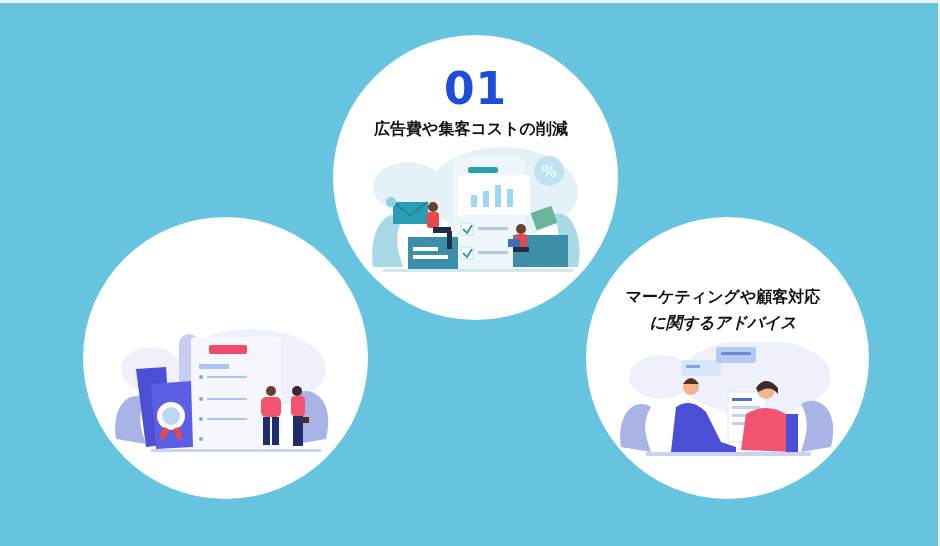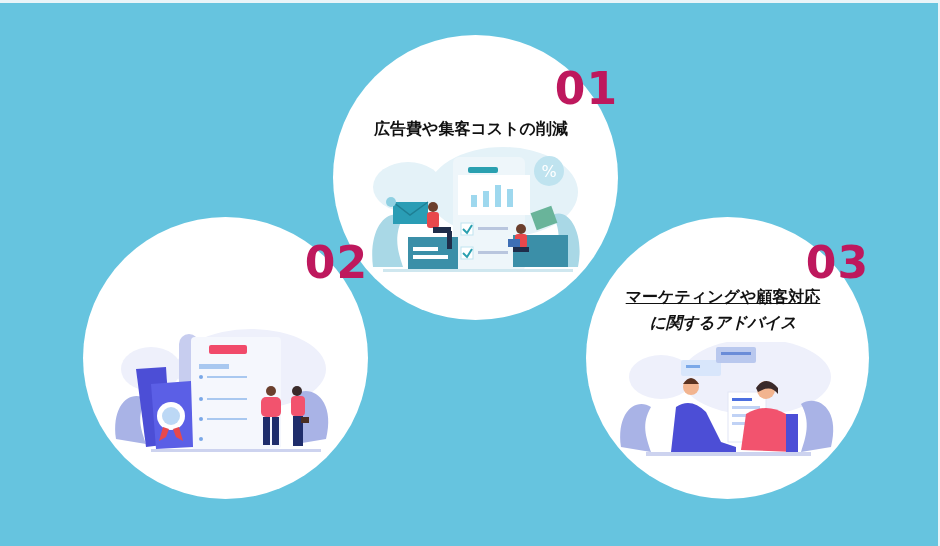--- a/index.html
+++ b/index.html
@@ -1,19 +1,19 @@
 <!DOCTYPE html>
 <html><head>
 <meta charset="utf-8">
 <style>
   html, body { margin:0; padding:0; }
   body { width:940px; height:546px; position:relative; overflow:hidden; background:#e9f4f8; font-family:"DejaVu Sans", sans-serif; }
   .bg { position:absolute; left:0; top:3px; width:938px; height:543px; background:#66c4df; }
   .circle { position:absolute; background:#fff; border-radius:50%; }
-  .num { position:absolute; left:0; right:0; text-align:right; color:#be185d; font-family:"DejaVu Sans", sans-serif; font-weight:bold; font-size:44px; letter-spacing:1px; line-height:1; }
+  .num { position:absolute; left:0; right:0; text-align:center; color:#1d4ed8; font-family:"DejaVu Sans", sans-serif; font-weight:bold; font-size:44px; letter-spacing:1px; line-height:1; }
   .title { position:absolute; left:0; right:9px; text-align:center; color:#111; font-weight:bold; font-size:16px; line-height:24px; }
   .illus { position:absolute; }
 </style>
 </head>
 <body>
 
 <div class="bg"></div>
 
 <div class="circle" style="left:333px; top:35px; width:285px; height:285px;">
   <div class="num" style="top:32px;">01</div>
@@ -52,21 +52,20 @@
     <rect x="84" y="84" width="5" height="18" fill="#1f2d4a"></rect>
     <circle cx="158" cy="82" r="5" fill="#6b3f2d"></circle>
     <rect x="152" y="87" width="12" height="14" rx="3" fill="#e8484c"></rect>
     <rect x="145" y="92" width="12" height="8" fill="#3e6fb5"></rect>
     <rect x="150" y="100" width="16" height="5" fill="#1f2d4a"></rect>
     <rect x="20" y="122" width="190" height="3" fill="#cfe7ef"></rect>
   </svg>
 </div>
 
 <div class="circle" style="left:83px; top:217px; width:285px; height:282px;">
-  <div class="num" style="top:24px;">02</div>
   <svg class="illus" style="left:28px; top:112px;" width="230" height="125" viewBox="0 0 230 125">
     <ellipse cx="140" cy="40" rx="75" ry="40" fill="#eef0fb"></ellipse>
     <ellipse cx="40" cy="40" rx="30" ry="22" fill="#eef0fb"></ellipse>
     <path d="M5 110 C0 75 20 60 35 70 C25 88 30 100 35 115Z" fill="#a9b3e6"></path>
     <path d="M215 110 C225 70 200 55 185 65 C195 85 190 100 185 115Z" fill="#a9b3e6"></path>
     <rect x="68" y="5" width="20" height="110" rx="10" fill="#c7cdef"></rect>
     <rect x="80" y="8" width="90" height="112" rx="4" fill="#f5f7fd"></rect>
     <rect x="98" y="16" width="38" height="9" rx="2" fill="#f14a6a"></rect>
     <rect x="88" y="35" width="30" height="5" fill="#a9c8f0"></rect>
     <circle cx="90" cy="48" r="2" fill="#7aa8e8"></circle>
@@ -88,22 +87,21 @@
     <rect x="161" y="88" width="7" height="28" fill="#1f2d6b"></rect>
     <circle cx="186" cy="62" r="5" fill="#3a2a2a"></circle>
     <rect x="180" y="67" width="14" height="20" rx="4" fill="#f2536e"></rect>
     <rect x="182" y="87" width="10" height="30" fill="#1f2d6b"></rect>
     <rect x="190" y="88" width="8" height="6" fill="#4a2e22"></rect>
     <rect x="40" y="120" width="170" height="3" fill="#cdd3ef"></rect>
   </svg>
 </div>
 
 <div class="circle" style="left:586px; top:217px; width:283px; height:282px;">
-  <div class="num" style="top:24px;">03</div>
-  <div class="title" style="top:68px;text-decoration:underline;">マーケティングや顧客対応</div>
+  <div class="title" style="top:68px;">マーケティングや顧客対応</div>
   <div class="title" style="top:94px;font-style:italic;">に関するアドバイス</div>
   <svg class="illus" style="left:30px; top:125px;" width="225" height="115" viewBox="0 0 225 115">
     <ellipse cx="140" cy="35" rx="75" ry="38" fill="#eef0fb"></ellipse>
     <ellipse cx="45" cy="35" rx="32" ry="22" fill="#eef0fb"></ellipse>
     <path d="M5 105 C0 70 20 55 35 65 C25 82 30 95 35 110Z" fill="#a9b3e6"></path>
     <path d="M215 105 C225 65 200 52 185 62 C195 80 190 95 185 110Z" fill="#a9b3e6"></path>
     <rect x="65" y="18" width="40" height="16" rx="2" fill="#d8e6fb"></rect>
     <rect x="70" y="23" width="14" height="3" fill="#7aa8e8"></rect>
     <rect x="100" y="5" width="40" height="16" rx="2" fill="#b9c8ee"></rect>
     <rect x="105" y="10" width="30" height="3" fill="#6a8cd8"></rect>

